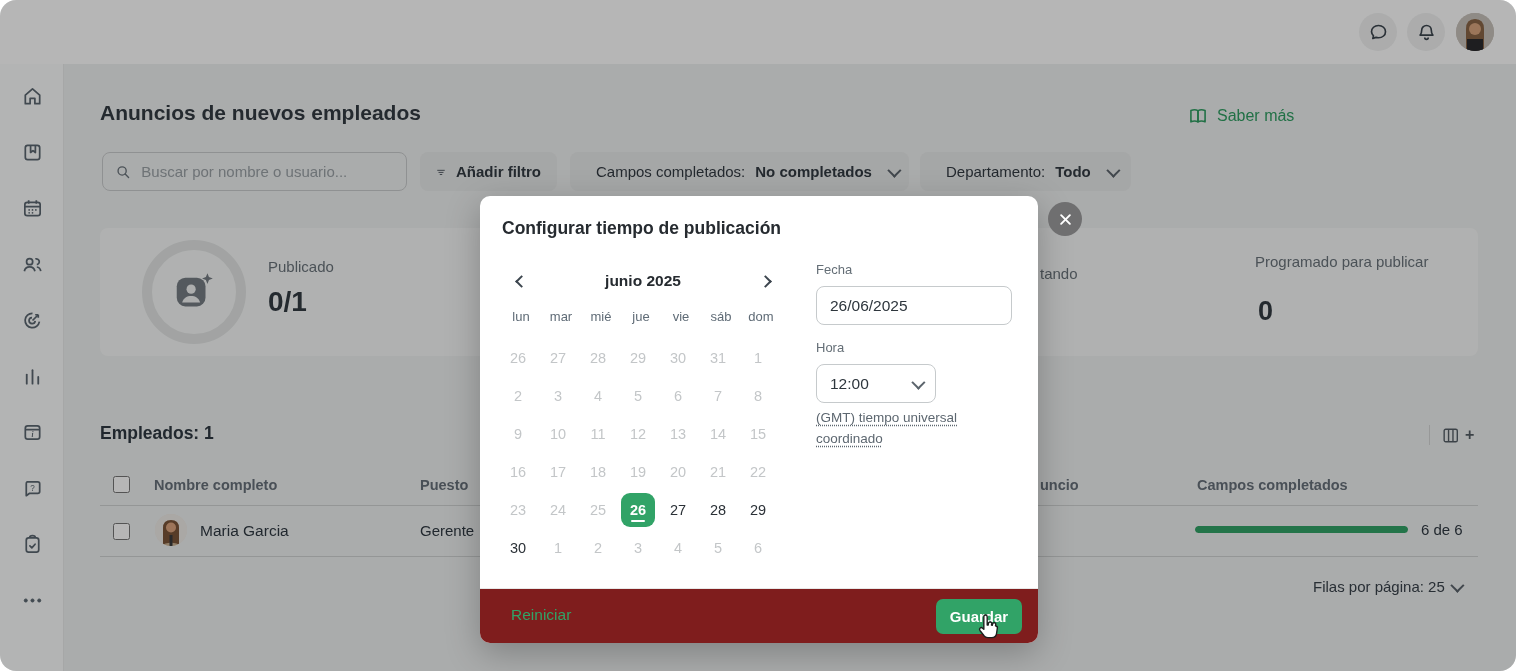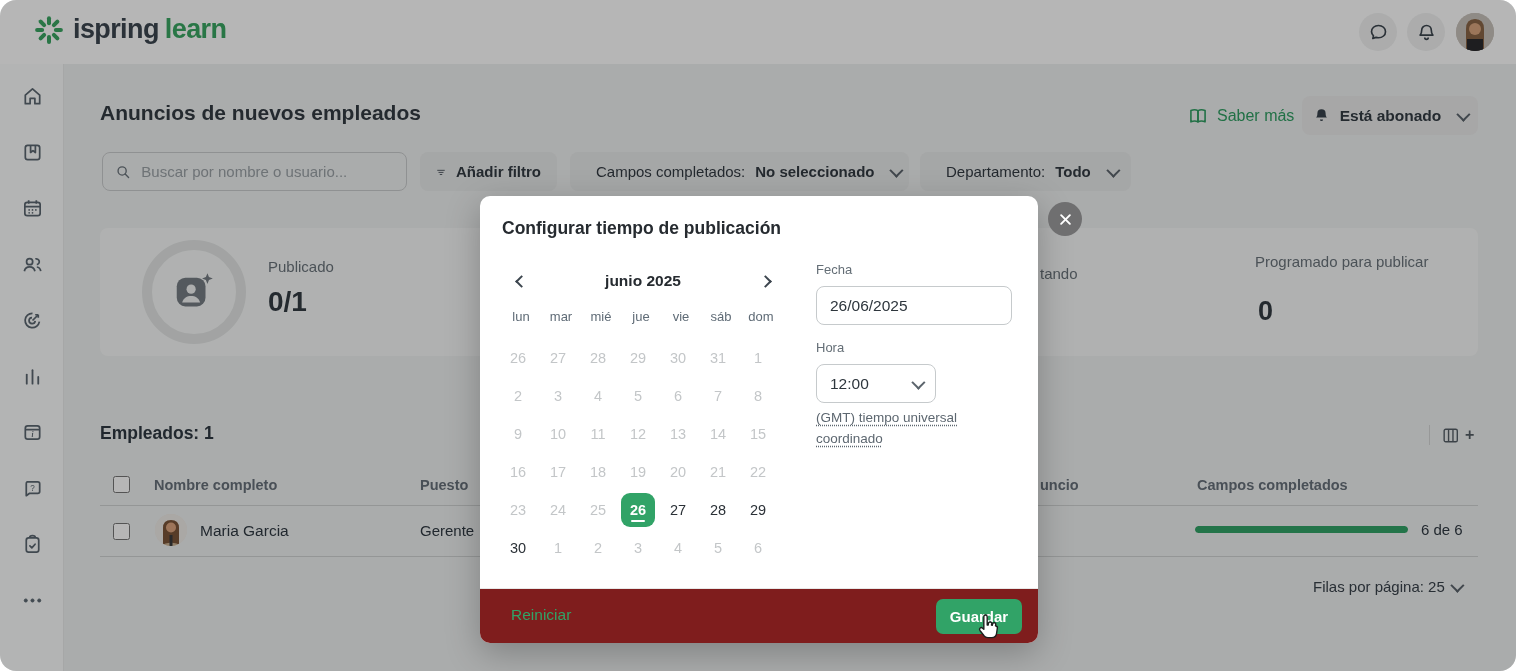--- a/index.html
+++ b/index.html
@@ -120,38 +120,20 @@
                  background:#6f6f70; z-index:21; display:flex; align-items:center; justify-content:center;
                  cursor:pointer; }
   .cursor-hand { position:absolute; left:974px; top:612px; z-index:40; pointer-events:none; }
 </style>
 </head>
 <body>
 
 <div class="app">
 
   <div class="topbar">
-    <div class="logo">
-      <svg width="30" height="30" viewBox="0 0 24 24">
-        <g stroke="#3aa662" stroke-width="3.2" stroke-linecap="round">
-          <line x1="12" y1="2.5" x2="12" y2="6.5"></line>
-          <line x1="18.7" y1="5.3" x2="15.9" y2="8.1"></line>
-          <line x1="21.5" y1="12" x2="17.5" y2="12"></line>
-          <line x1="18.7" y1="18.7" x2="15.9" y2="15.9"></line>
-          <line x1="12" y1="21.5" x2="12" y2="17.5"></line>
-          <line x1="5.3" y1="18.7" x2="8.1" y2="15.9"></line>
-          <line x1="2.5" y1="12" x2="6.5" y2="12"></line>
-          <line x1="5.3" y1="5.3" x2="8.1" y2="8.1"></line>
-        </g>
-      </svg>
-      <span class="logo-word">
-        <span class="logo-ispring">ispring</span>
-        <span class="logo-learn">learn</span>
-      </span>
-    </div>
 
     <div class="hdr-btn" style="left:1359px;">
       <svg width="21" height="21" viewBox="0 0 24 24" fill="none" stroke="#3c454e" stroke-width="1.9">
         <path d="M12 4c4.6 0 8 3 8 7s-3.4 7-8 7c-1 0-2-.15-2.9-.45L5.5 18.8l.8-3A7 7 0 0 1 4 11c0-4 3.4-7 8-7z" stroke-linejoin="round"></path>
       </svg>
     </div>
     <div class="hdr-btn" style="left:1407px;">
       <svg width="21" height="21" viewBox="0 0 24 24" fill="none" stroke="#3c454e" stroke-width="1.9">
         <path d="M12 4a5.5 5.5 0 0 1 5.5 5.5c0 3.6 1 4.7 1.8 5.5H4.7c.8-.8 1.8-1.9 1.8-5.5A5.5 5.5 0 0 1 12 4z" stroke-linejoin="round"></path>
         <path d="M10 17.8a2 2 0 0 0 4 0"></path>
@@ -253,28 +235,20 @@
   <div class="page-title">Anuncios de nuevos empleados</div>
 
   <div class="learn-more">
     <svg width="20" height="20" viewBox="0 0 24 24" fill="none" stroke="#2f9e62" stroke-width="1.9">
       <path d="M3.5 5.5 c3-1.4 5.8-1.4 8.5 0 v13.5 c-2.7-1.4-5.5-1.4-8.5 0 z" stroke-linejoin="round"></path>
       <path d="M12 5.5 c2.7-1.4 5.5-1.4 8.5 0 v13.5 c-3-1.4-5.8-1.4-8.5 0 z" stroke-linejoin="round"></path>
     </svg>
     <span>Saber más</span>
   </div>
 
-  <div class="subscribed">
-    <svg width="17" height="17" viewBox="0 0 24 24" fill="#39434c">
-      <path d="M12 3a5.8 5.8 0 0 1 5.8 5.8c0 3.9 1 5 1.9 5.9H4.3c.9-.9 1.9-2 1.9-5.9A5.8 5.8 0 0 1 12 3z"></path>
-      <path d="M9.8 17.5a2.2 2.2 0 0 0 4.4 0z"></path>
-    </svg>
-    <span>Está abonado</span>
-    <span class="chev"></span>
-  </div>
 
   <div class="searchbox">
     <svg width="18" height="18" viewBox="0 0 24 24" fill="none" stroke="#6a737b" stroke-width="2">
       <circle cx="10.5" cy="10.5" r="6"></circle>
         <line x1="15" y1="15" x2="20" y2="20" stroke-linecap="round"></line>
     </svg>
     <input type="text" placeholder="Buscar por nombre o usuario..." style="">
   </div>
 
   <div class="tool-btn" style="left:420px; width:137px; justify-content:center; font-weight:600;">
@@ -286,21 +260,21 @@
     <span>Añadir filtro</span>
   </div>
 
   <div class="tool-btn" style="left:570px; width:339px;">
     <svg width="18" height="18" viewBox="0 0 24 24" fill="none" stroke="#3c454e" stroke-width="1.9" stroke-linecap="round">
       <line x1="4" y1="6.5" x2="15" y2="6.5"></line>
         <line x1="4" y1="11" x2="10" y2="11"></line>
       <path d="M12.5 17.5 l6.5-6.5 2 2 -6.5 6.5 -2.6.6 z" stroke-linejoin="round"></path>
     </svg>
     <span>Campos completados:</span>
-    <span class="bold" style="margin-left:0;">No seleccionado</span>
+    <span class="bold" style="margin-left:0;">No completados</span>
     <span class="chev"></span>
   </div>
 
   <div class="tool-btn" style="left:920px; width:211px;">
     <svg width="18" height="18" viewBox="0 0 24 24" fill="none" stroke="#3c454e" stroke-width="1.8">
       <rect x="6" y="3.5" width="10" height="17" rx="1.5"></rect>
       <path d="M16 11 h3 v9.5"></path>
         <path d="M4.5 20.5 h16" stroke-linecap="round"></path>
       <g fill="#3c454e" stroke="none">
           <circle cx="9.3" cy="7.5" r="0.9"></circle>

